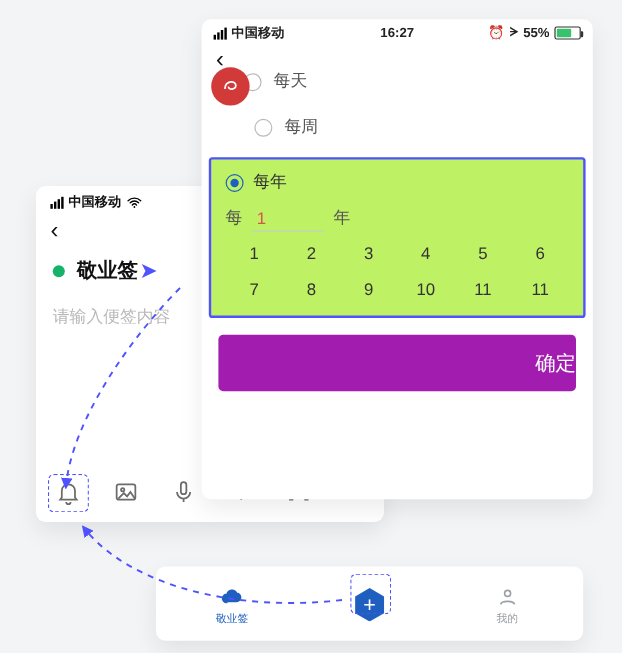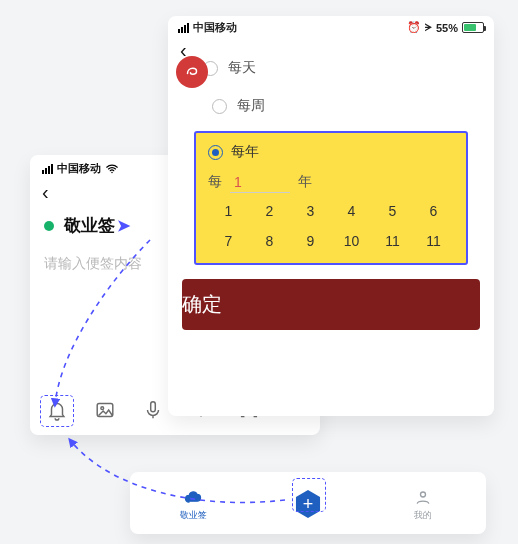--- a/index.html
+++ b/index.html
@@ -54,28 +54,28 @@
 
   .options { padding: 0 10px 0 44px; }
   .opt-row { display:flex; align-items:center; gap:10px; padding:10px 0; color:#555; font-size:14px; border-bottom:0; }
   .bullet-dot { position:absolute; left:14px; width:4px; height:4px; border-radius:50%; background:#333; }
   .opt-row:nth-child(2) .bullet-dot{ display:block; }
   .radio { width:15px; height:15px; border:1.5px solid #bbb; border-radius:50%; position:relative; flex:0 0 15px; }
   .radio.checked { border-color:#1f5fbf; }
   .radio.checked::after { content:""; position:absolute; inset:3px; background:#1f5fbf; border-radius:50%; }
   .opt-row .etc{ color:#888; font-size:13px; margin-left:-32px; }
 
-  .year-block { margin: 6px 26px 0; border:2px solid #4f52ff; border-radius:3px; padding:10px 12px 12px; background:#fde047; }
+  .year-block { margin: 6px 6px 0; border:2px solid #4f52ff; border-radius:3px; padding:10px 12px 12px; background:#bef264; }
   .year-title { display:flex; align-items:center; gap:8px; font-size:14px; color:#333; margin-bottom:10px;}
   .input-row { display:flex; align-items:center; gap:8px; font-size:14px; color:#555; margin-bottom:8px;}
   .num-input { width:60px; height:22px; border:none; border-bottom:1px solid #ccc; text-align:left; padding:0 4px; color:#d9534f; font-size:14px; outline:none; background:transparent;}
   .month-grid { display:grid; grid-template-columns: repeat(6, 1fr); row-gap:10px; font-size:14px; color:#333; text-align:center; }
   .month-grid span{ padding:2px 0; cursor:pointer;}
 
-  .confirm-btn { margin:14px 14px 0; background:#7f1d1d; color:#fff; text-align:left; padding:12px 0; border-radius:4px; font-size:20px; cursor:pointer;}
+  .confirm-btn { margin:14px 14px 0; background:#a21caf; color:#fff; text-align:right; padding:12px 0; border-radius:4px; font-size:17px; cursor:pointer;}
 
   
   .bottom-phone { left:130px; top:472px; width:356px; height:62px; z-index:15; border-radius:8px; }
   .tabbar { display:flex; align-items:center; justify-content:space-around; height:100%; padding:4px 6px 2px; position:relative;}
   .tab { display:flex; flex-direction:column; align-items:center; gap:2px; font-size:9px; color:#9aa0a6; flex:1; }
   .tab.active { color:#1f5fbf; }
   .tab svg { width:20px; height:20px; stroke:#9aa0a6; fill:none; stroke-width:1.6;}
   .tab.active svg { stroke:#1f5fbf; fill:#1f5fbf; }
   .tab.plus .plus-hex { width:28px; height:28px; background:#1f5fbf; display:flex; align-items:center; justify-content:center; color:#fff; font-size:18px; font-weight:300; clip-path: polygon(50% 0%, 93% 25%, 93% 75%, 50% 100%, 7% 75%, 7% 25%); }
   .tab.plus { position:relative; }
@@ -152,20 +152,21 @@
   <div class="right-status">
     <div class="status-left">
       <span class="signal">
           <i></i>
           <i></i>
           <i></i>
           <i></i>
         </span>
       <span>中国移动</span>
     </div>
+    <div class="mid">16:27</div>
     <div class="right-grp">
       <span>⏰</span>
       <span style="font-size:10px;">ᗒ</span>
       <span>55%</span>
       <span class="battery">
           <span class="shell">
             <span class="fill"></span>
           </span>
         </span>
     </div>

